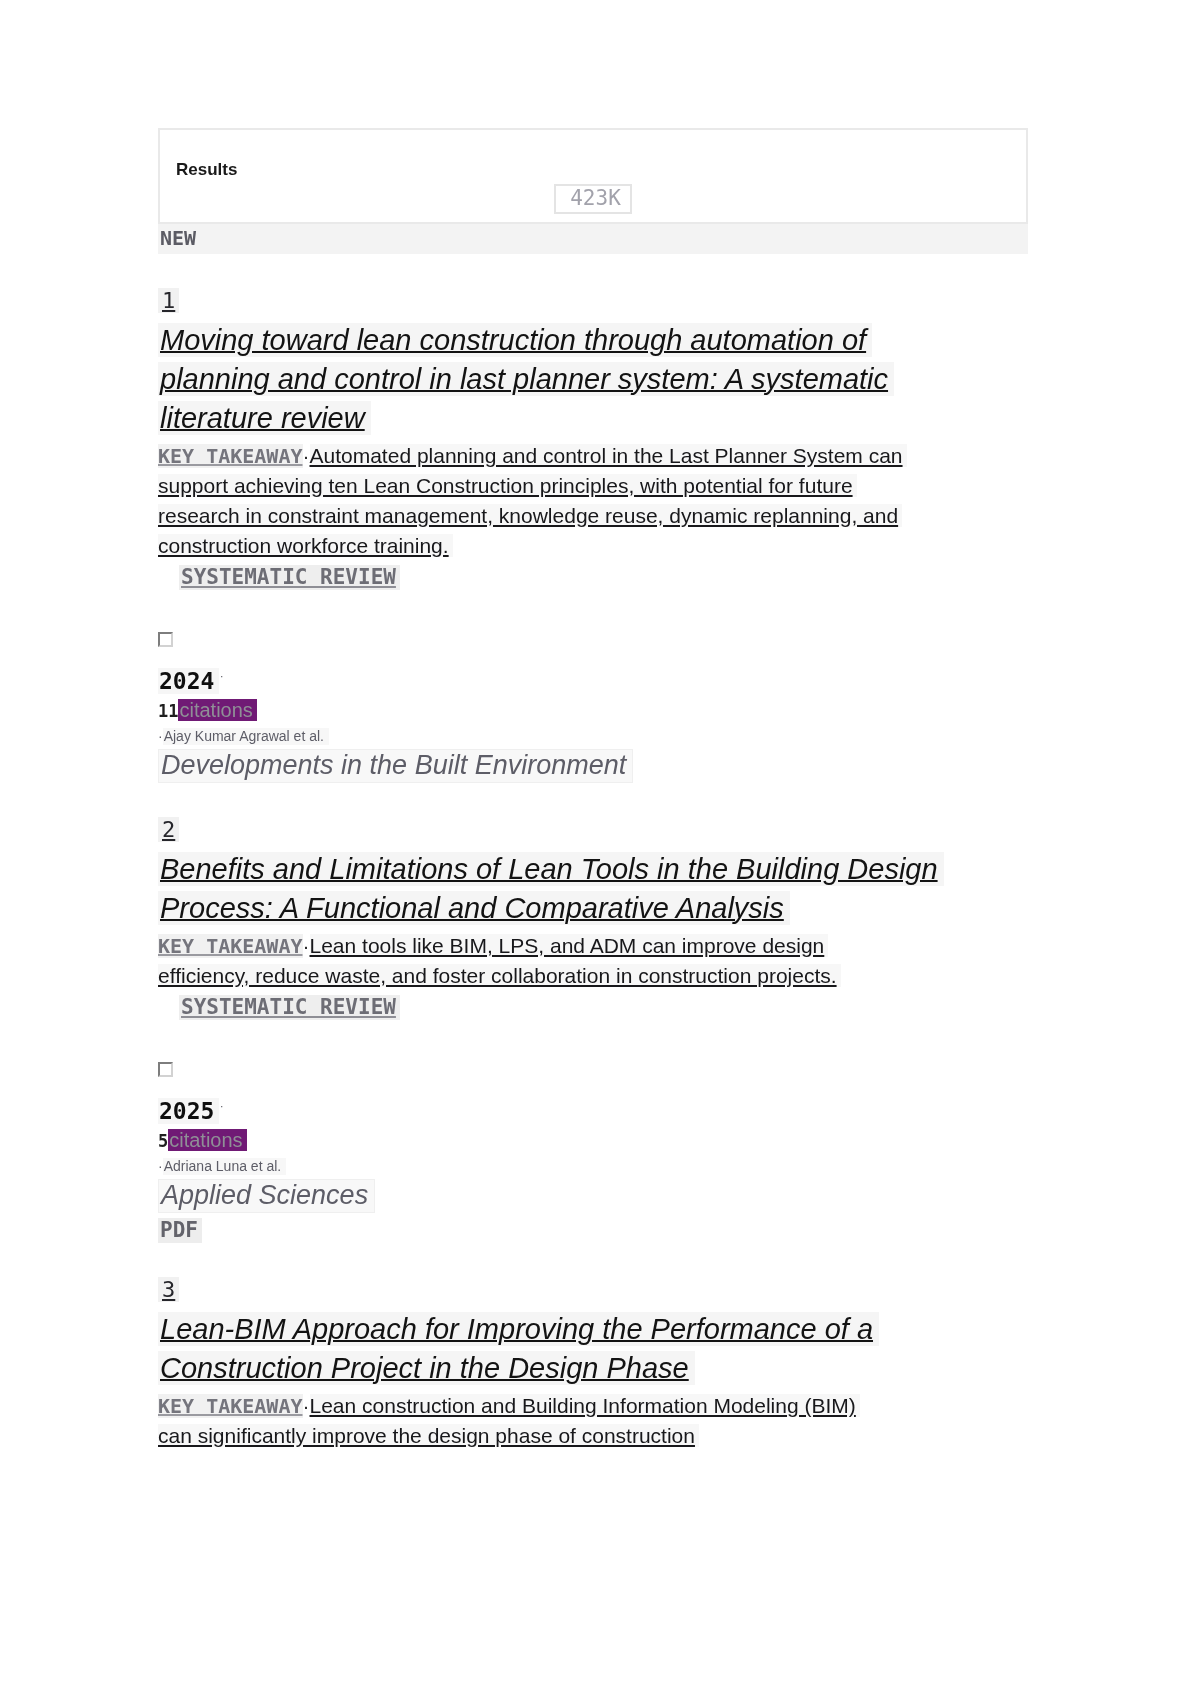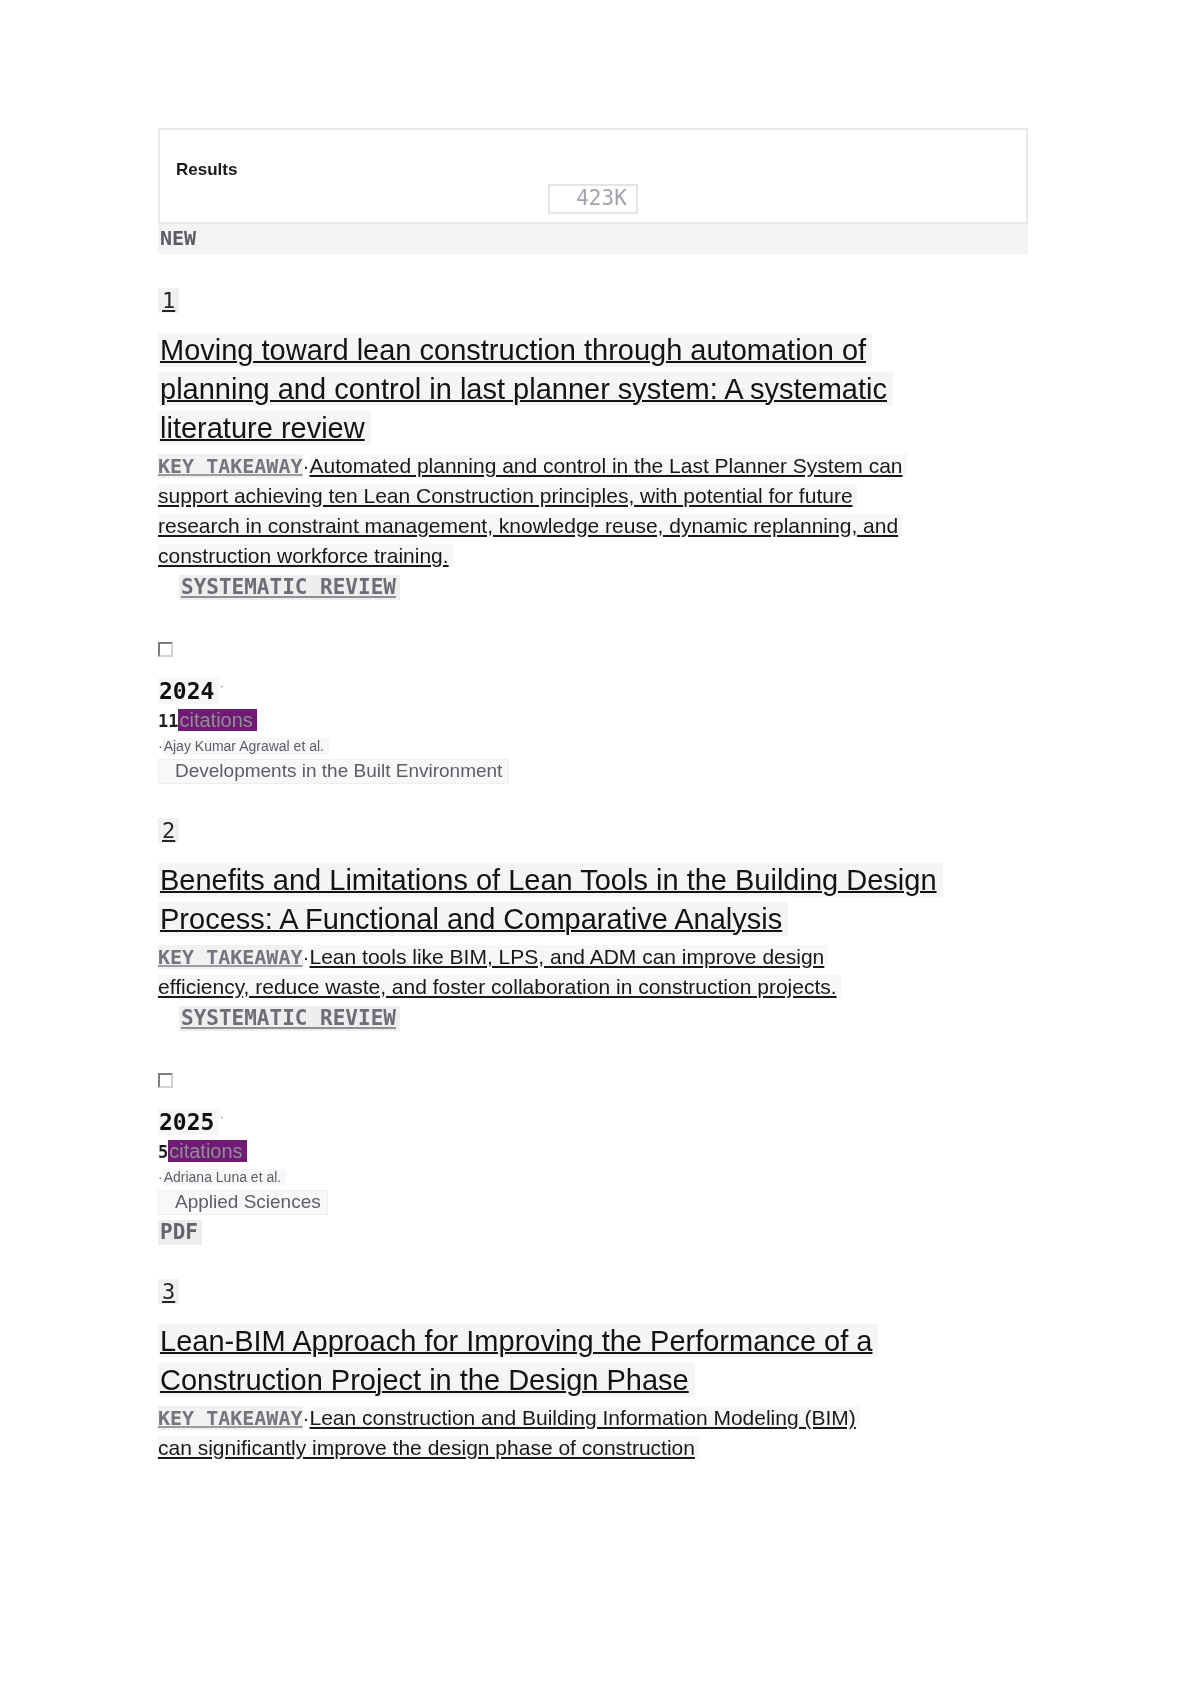--- a/index.html
+++ b/index.html
@@ -6,31 +6,31 @@
   html,body { width:1200px; min-height:1696px; background:#ffffff;
     font-family:"Liberation Sans", sans-serif; }
   .page { position:absolute; left:158px; top:128px; width:870px; }
 
   
   .results-header { border:2px solid #e9e9e9; background:#fff; padding:14px 16px 8px 16px; }
   .results-title { font-size:17px; font-weight:bold; color:#1a1a1a;margin-top:16px; }
   .results-count-wrap { text-align:center; margin-top:4px; }
   .results-count { display:inline-block; border:2px solid #e4e4e4; background:#fff;
     color:#a2a2ab; font-family:"DejaVu Sans Mono", monospace; font-size:21px;
-    padding:0 9px 2px 26px; }
+    padding:0 9px 2px 14px; }
   .new-bar { background:#f3f3f3; padding:2px 2px 4px 2px; }
   .new-label { font-family:"DejaVu Sans Mono", monospace; font-weight:bold;
     font-size:20px; color:#5b5b64; }
 
   
   .result { margin-top:34px; }
   .rank { display:inline-block; font-family:"DejaVu Sans Mono", monospace;
     font-size:22px; color:#26262b; text-decoration:underline; background:#f1f1f1;
     padding:0 4px; cursor:pointer; }
-  .title { font-weight:400; font-size:29px; line-height:39px; margin-top:18px; }
+  .title { font-weight:400; font-size:29px; line-height:39px; margin-top:8px;font-style:italic; }
   .title a { color:#131313; text-decoration:underline; text-decoration-thickness:2px;
     background:#f5f5f5; padding:1px 6px 1px 2px;
     box-decoration-break:clone; -webkit-box-decoration-break:clone; cursor:pointer; }
   .t1 { max-width:785px; } .t2 { max-width:810px; } .t3 { max-width:765px; }
 
   .takeaway { font-size:21px; line-height:30px; margin-top:3px; }
   .k1 { max-width:745px; } .k2 { max-width:690px; } .k3 { max-width:725px; }
   .kt-label { font-family:"DejaVu Sans Mono", monospace; font-weight:bold;
     font-size:20px; color:#75757d; text-decoration:underline;
     text-decoration-color:#9a9aa0; background:#f1f1f1; }
@@ -53,22 +53,22 @@
   .year-dot { font-size:13px; color:#6d6d75; vertical-align:top; }
   .cit-line { margin-top:5px; }
   .cit-count { font-family:"DejaVu Sans Mono", monospace; font-weight:bold;
     font-size:17px; color:#1e1e1e; }
   .cit-label { font-size:20px; color:#8f8f96; background:#701a75; padding:0 4px 0 1px; }
   .author-line { margin-top:6px; font-size:14px; color:#5d5d67; }
   .author-line .lead-dot { color:#5d5d67; }
   .authors { color:#5d5d67; background:#f7f7f7; padding:0 5px 1px 1px;
     text-decoration:none; cursor:pointer; }
   .journal-line { margin-top:5px; }
-  .journal { display:inline-block; font-size:19px; color:#5d5d67;
-    background:#f8f8f8; border:1px solid #efefef; padding:0 6px 1px 16px; }
+  .journal { display:inline-block; font-size:27px; font-style:italic; color:#5d5d67;
+    background:#f8f8f8; border:1px solid #efefef; padding:0 6px 1px 2px; }
   .pdf-line { margin-top:5px; }
   .pdf-badge { display:inline-block; font-family:"DejaVu Sans Mono", monospace;
     font-weight:bold; font-size:21px; color:#63636b; background:#ededed;
     padding:0 4px 1px 2px; cursor:pointer; }
 </style>
 </head>
 <body>
 
 <main class="page">
 

